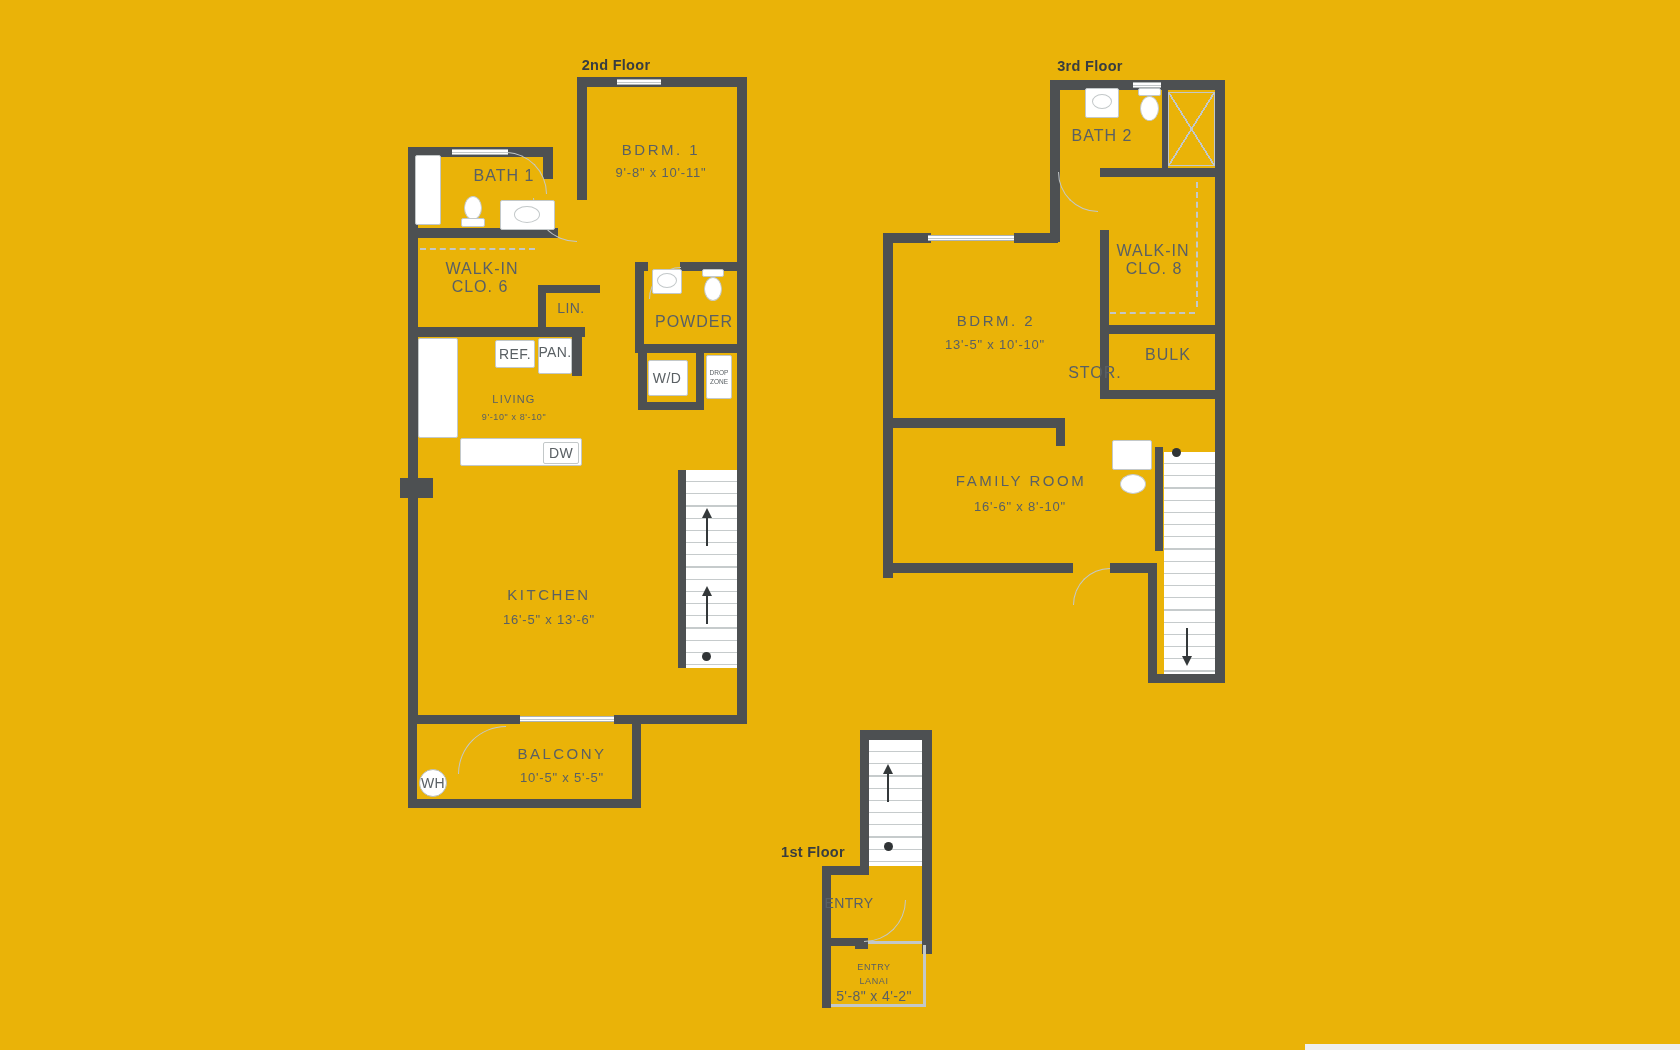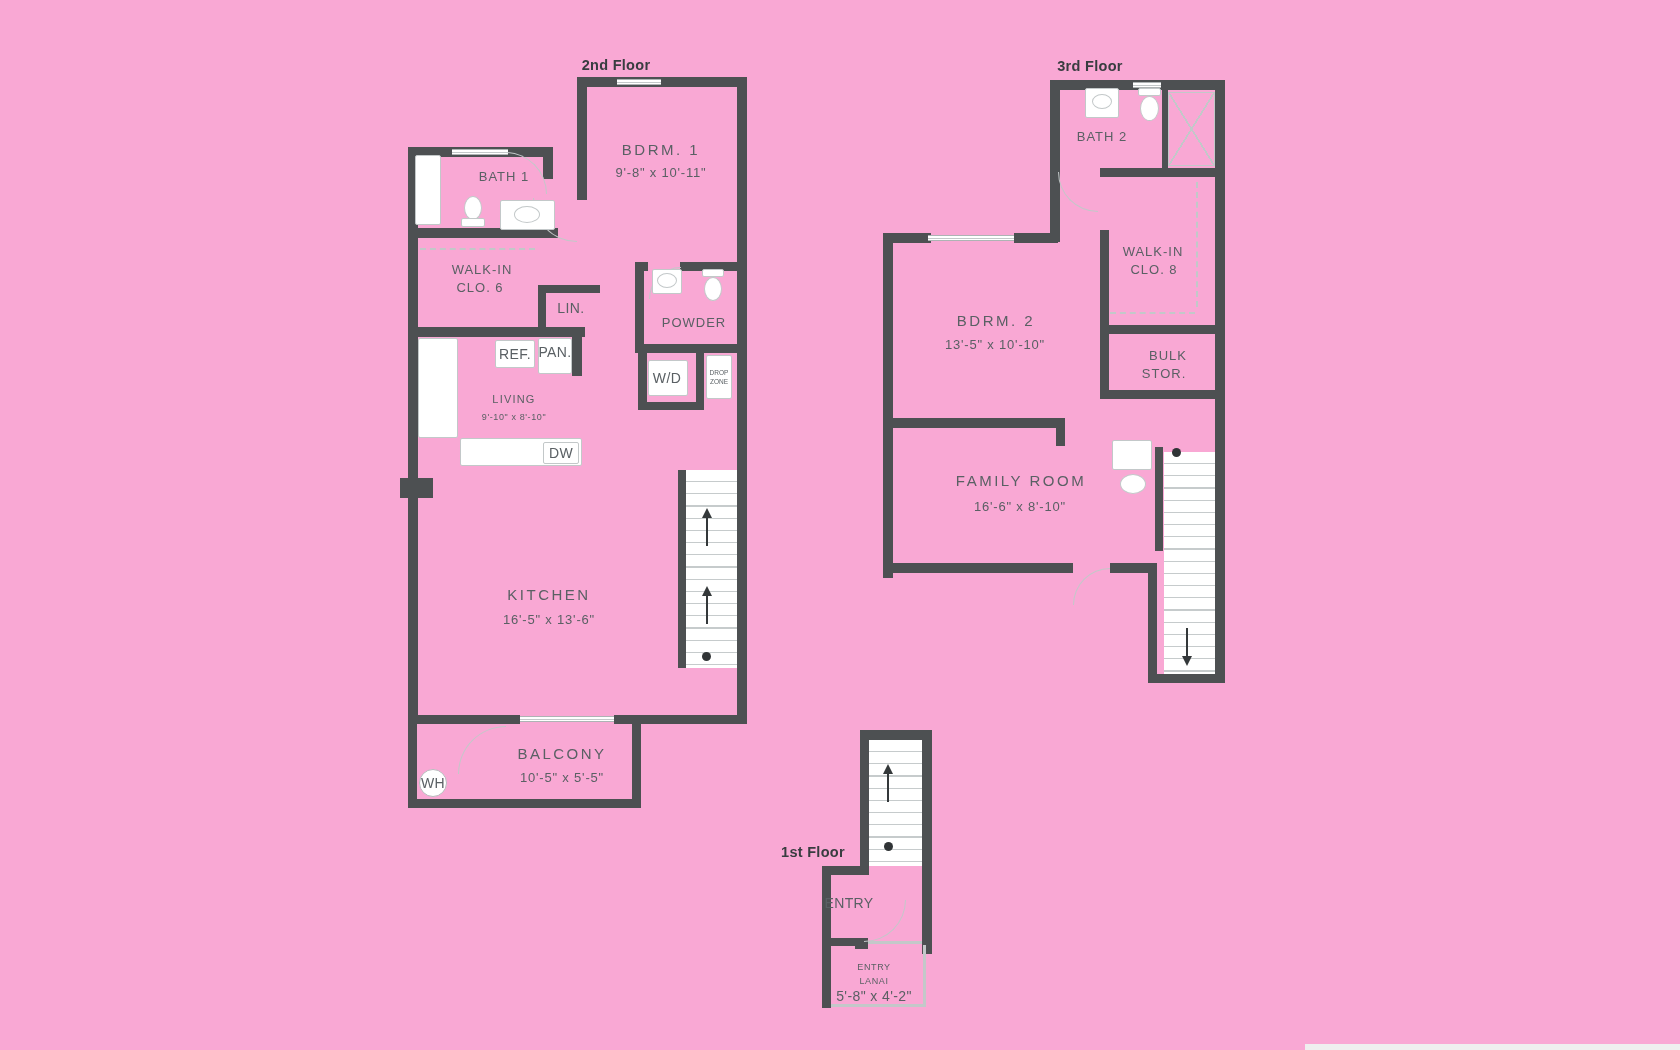--- a/index.html
+++ b/index.html
@@ -1,16 +1,16 @@
 <!DOCTYPE html>
 <html><head>
 <meta charset="utf-8">
 <style>
   html,body{margin:0;padding:0;background:#ffffff;}
-  #canvas{position:relative;width:1680px;height:1050px;background:#f9a8d4;overflow:hidden;
+  #canvas{position:relative;width:1680px;height:1050px;background:#eab308;overflow:hidden;
           font-family:"Liberation Sans",sans-serif;}
   .g{position:absolute;box-sizing:border-box;}
   .w{background:#4d5052;}
   .lt{background:#c3c8c9;}
   .win{background:#ffffff;border-top:1.4px solid #aeb3b4;border-bottom:1.4px solid #aeb3b4;}
   .win::after{content:"";position:absolute;left:0;right:0;top:50%;height:1px;background:#c3c8c9;}
   .st{background:#ffffff;background-image:repeating-linear-gradient(to bottom,#ffffff 0 11px,#c6cbcc 11px 12.2px);}
   .box{border:1.4px solid #c3c8c9;background:#ffffff;border-radius:2px;}
   .ell{border:1.4px solid #c3c8c9;background:#ffffff;border-radius:50%;}
   .circ{border:1.4px solid #b7bcbd;background:#ffffff;border-radius:50%;}
@@ -26,21 +26,21 @@
   .dot{background:#303436;border-radius:50%;}
   .up,.dn{background:#34383a;}
   .up::before{content:"";position:absolute;top:-9px;left:-4.5px;border:5.5px solid transparent;border-bottom:10px solid #34383a;}
   .dn::before{content:"";position:absolute;bottom:-9px;left:-4.5px;border:5.5px solid transparent;border-top:10px solid #34383a;}
   .bar{background:#efefef;}
   .lbl{position:absolute;transform:translate(-50%,-50%);white-space:nowrap;text-align:center;
        color:#5a6064;letter-spacing:2px;}
   .t-title{font-size:14.5px;font-weight:bold;color:#383d40;letter-spacing:.3px;}
   .t-room{font-size:15px;letter-spacing:2.5px;}
   .t-dims{font-size:13px;letter-spacing:.8px;}
-  .t-sub{font-size:13px;letter-spacing:1px;}
+  .t-sub{font-size:16px;letter-spacing:1px;}
   .t-sub2{font-size:11px;letter-spacing:1.2px;}
   .t-tiny{font-size:14px;letter-spacing:.4px;}
   .t-tiny2{font-size:9px;letter-spacing:.6px;}
   .t-micro{font-size:6.5px;letter-spacing:0;}
 </style>
 </head>
 <body>
 
 <div id="canvas">
   <div id="geom">
@@ -175,21 +175,21 @@
   </div>
 
   <div>
     <div class="lbl t-title" style="left:1090px;top:66px">3rd Floor</div>
     <div class="lbl t-sub" style="left:1102px;top:136px">BATH 2</div>
     <div class="lbl t-sub" style="left:1153px;top:251px">WALK-IN</div>
     <div class="lbl t-sub" style="left:1154px;top:269px">CLO. 8</div>
     <div class="lbl t-room" style="left:996px;top:320px">BDRM. 2</div>
     <div class="lbl t-dims" style="left:995px;top:344px">13'-5" x 10'-10"</div>
     <div class="lbl t-sub" style="left:1168px;top:355px">BULK</div>
-    <div class="lbl t-sub" style="left:1164px;top:373px">STOR.</div>
+    <div class="lbl t-sub" style="left:1095px;top:373px">STOR.</div>
     <div class="lbl t-room" style="left:1021px;top:480px">FAMILY ROOM</div>
     <div class="lbl t-dims" style="left:1020px;top:506px">16'-6" x 8'-10"</div>
   </div>
 
   <div>
     <div class="lbl t-title" style="left:813px;top:852px">1st Floor</div>
     <div class="lbl t-tiny" style="left:849px;top:903px">ENTRY</div>
     <div class="lbl t-tiny2" style="left:874px;top:967px">ENTRY</div>
     <div class="lbl t-tiny2" style="left:874px;top:981px">LANAI</div>
     <div class="lbl t-tiny" style="left:874px;top:996px">5'-8" x 4'-2"</div>

